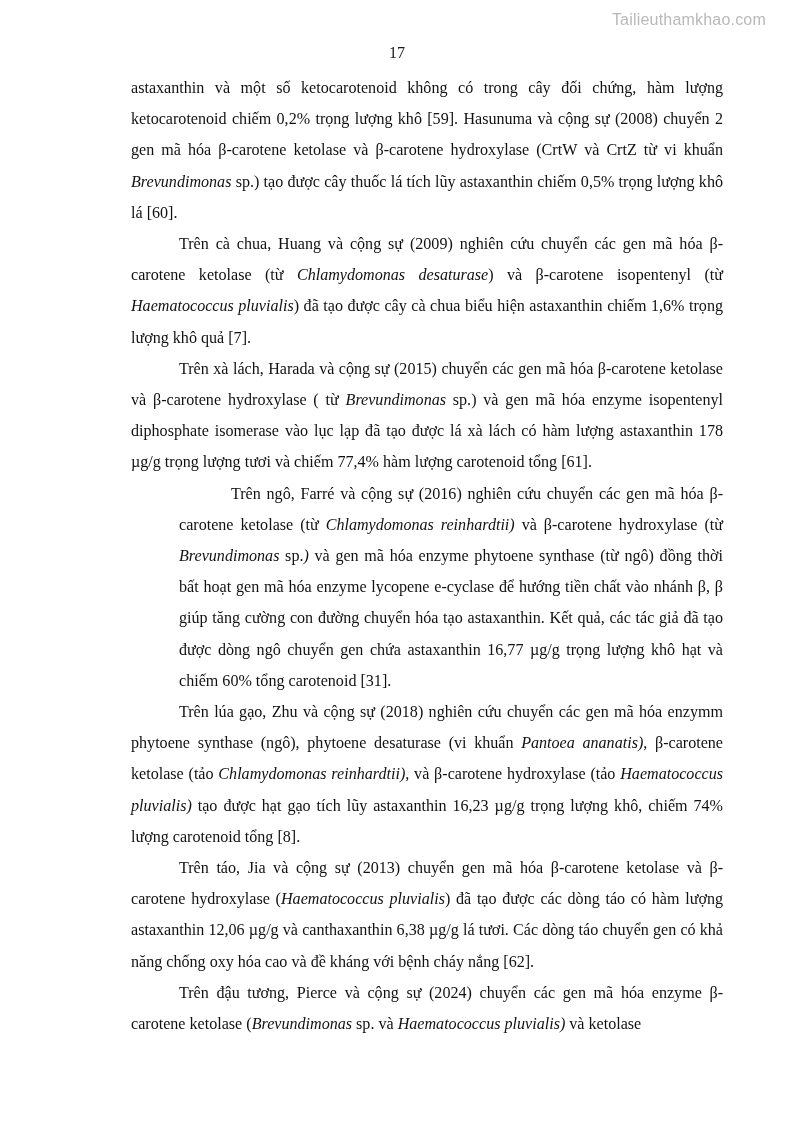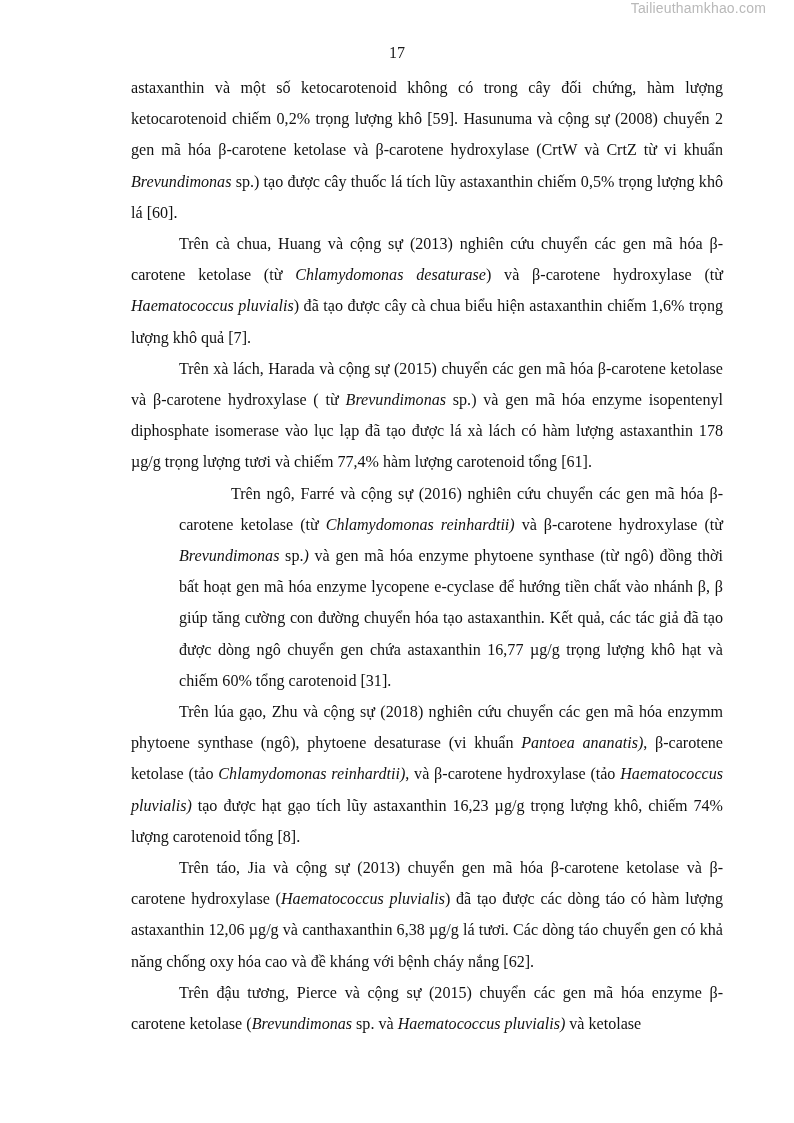--- a/index.html
+++ b/index.html
@@ -15,24 +15,24 @@
     color: #111111;
     overflow: hidden;
   }
   .page {
     position: absolute;
     inset: 0;
     background: #ffffff;
   }
   .watermark {
     position: absolute;
-    top: 0;
+    top: 11px;
     right: 28px;
     font-family: "Liberation Sans", "DejaVu Sans", sans-serif;
-    font-size: 14px;
+    font-size: 16px;
     letter-spacing: 0.2px;
     color: #b9b9b9;
     user-select: none;
   }
   .page-number {
     position: absolute;
     top: 44px;
     left: 0;
     width: 100%;
     text-align: center;
@@ -73,21 +73,21 @@
 <body>
 
 <div class="page">
 
   <div class="watermark">Tailieuthamkhao.com</div>
 
   <div class="page-number">17</div>
 
   <div class="body-text">
       <p><span>astaxanthin và một số ketocarotenoid không có trong cây đối chứng, hàm lượng ketocarotenoid chiếm 0,2% trọng lượng khô [59]. Hasunuma và cộng sự (2008) chuyển 2 gen mã hóa β-carotene ketolase và β-carotene hydroxylase (CrtW và CrtZ từ vi khuẩn </span><i>Brevundimonas</i><span> sp.) tạo được cây thuốc lá tích lũy astaxanthin chiếm 0,5% trọng lượng khô lá [60].</span></p>
-      <p class="indent"><span>Trên cà chua, Huang và cộng sự (2013) nghiên cứu chuyển các gen mã hóa β-carotene ketolase (từ </span><i>Chlamydomonas desaturase</i><span>) và β-carotene hydroxylase (từ </span><i>Haematococcus pluvialis</i><span>) đã tạo được cây cà chua biểu hiện astaxanthin chiếm 1,6% trọng lượng khô quả [7].</span></p>
+      <p class="indent"><span>Trên cà chua, Huang và cộng sự (2009) nghiên cứu chuyển các gen mã hóa β-carotene ketolase (từ </span><i>Chlamydomonas desaturase</i><span>) và β-carotene isopentenyl (từ </span><i>Haematococcus pluvialis</i><span>) đã tạo được cây cà chua biểu hiện astaxanthin chiếm 1,6% trọng lượng khô quả [7].</span></p>
       <p class="indent"><span>Trên xà lách, Harada và cộng sự (2015) chuyển các gen mã hóa β-carotene ketolase và β-carotene hydroxylase ( từ </span><i>Brevundimonas</i><span> sp.) và gen  mã hóa enzyme isopentenyl diphosphate isomerase vào lục lạp đã tạo được lá xà lách có hàm lượng astaxanthin 178 µg/g trọng lượng tươi và chiếm 77,4% hàm lượng carotenoid tổng [61].</span></p>
       <p class="indent-wide"><span> Trên ngô, Farré và cộng sự (2016) nghiên cứu chuyển các gen mã hóa β-carotene ketolase (từ </span><i>Chlamydomonas reinhardtii)</i><span> và β-carotene hydroxylase (từ </span><i>Brevundimonas</i><span> sp.</span><i>)</i><span> và gen mã hóa enzyme phytoene synthase (từ ngô) đồng thời bất hoạt gen mã hóa enzyme lycopene e-cyclase để hướng tiền chất vào nhánh β, β giúp tăng cường con đường chuyển hóa tạo astaxanthin. Kết quả, các tác giả đã tạo được dòng ngô chuyển gen chứa astaxanthin 16,77 µg/g trọng lượng khô hạt và chiếm 60% tổng carotenoid [31].</span></p>
       <p class="indent"><span>Trên lúa gạo, Zhu và cộng sự (2018) nghiên cứu chuyển các gen mã hóa enzymm phytoene synthase (ngô), phytoene desaturase (vi khuẩn </span><i>Pantoea ananatis)</i><span>, β-carotene ketolase (tảo </span><i>Chlamydomonas reinhardtii)</i><span>, và β-carotene hydroxylase (tảo </span><i>Haematococcus pluvialis)</i><span> tạo được hạt gạo tích lũy astaxanthin 16,23 µg/g trọng lượng khô, chiếm 74% lượng carotenoid tổng [8].</span></p>
       <p class="indent"><span>Trên táo, Jia và cộng sự (2013) chuyển gen mã hóa β-carotene ketolase và β-carotene hydroxylase (</span><i>Haematococcus pluvialis</i><span>) đã tạo được các dòng táo có hàm lượng astaxanthin 12,06 µg/g và canthaxanthin 6,38 µg/g lá tươi. Các dòng táo chuyển gen có khả năng chống oxy hóa cao và đề kháng với bệnh cháy nắng [62].</span></p>
-      <p class="indent"><span>Trên đậu tương, Pierce và cộng sự (2015) chuyển các gen mã hóa enzyme β-carotene ketolase (</span><i>Brevundimonas</i><span> sp. và </span><i>Haematococcus pluvialis)</i><span> và ketolase</span></p>
+      <p class="indent"><span>Trên đậu tương, Pierce và cộng sự (2024) chuyển các gen mã hóa enzyme β-carotene ketolase (</span><i>Brevundimonas</i><span> sp. và </span><i>Haematococcus pluvialis)</i><span> và ketolase</span></p>
     </div>
 
 </div>
 
 </body></html>

